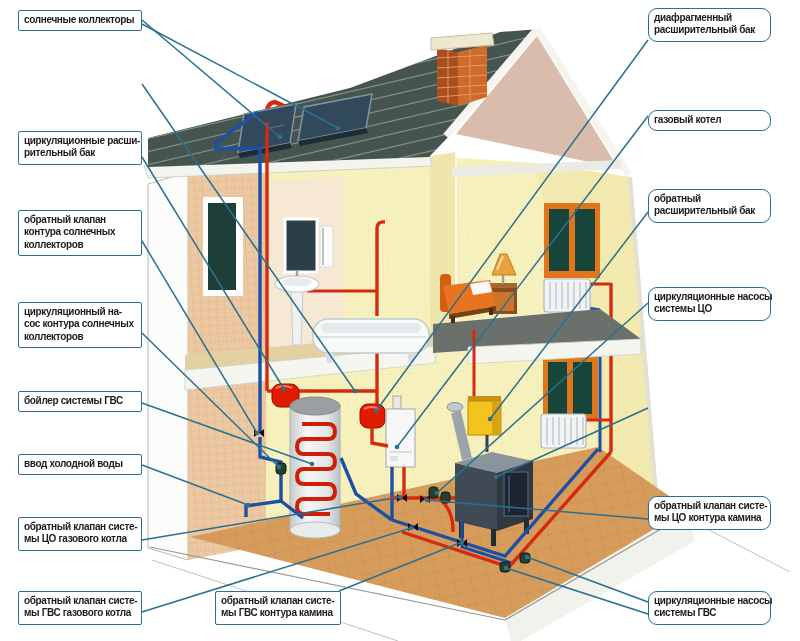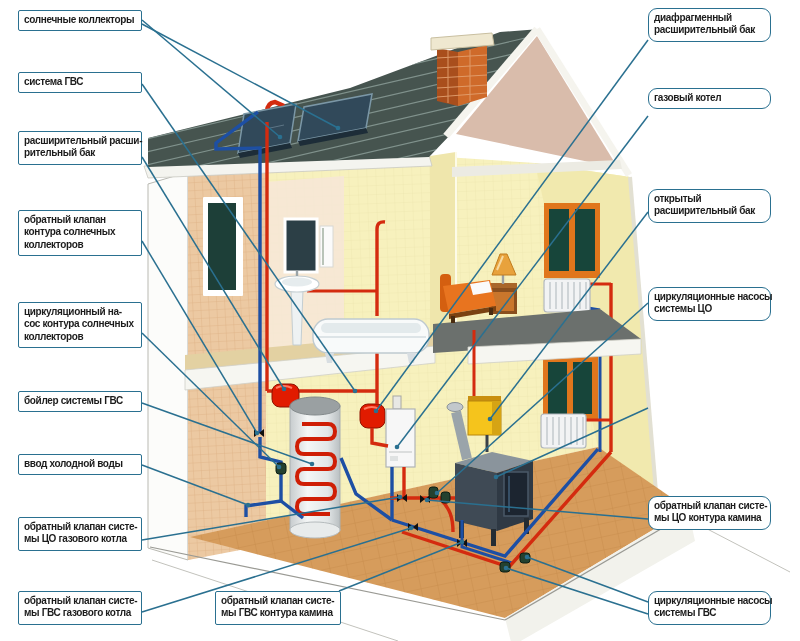--- a/index.html
+++ b/index.html
@@ -337,40 +337,39 @@
         <circle cx="437" cy="493" r="2.3"></circle>
           <circle cx="496" cy="477" r="2.3"></circle>
         <circle cx="427" cy="500" r="2.3"></circle>
           <circle cx="527" cy="557" r="2.3"></circle>
         <circle cx="506" cy="568" r="2.3"></circle>
       </g>
     </g>
   </svg>
 
   <div class="callout left-col" style="top:10px">солнечные коллекторы</div>
-  <div class="callout left-col" style="top:72px">система ГВС</div>
-  <div class="callout left-col" style="top:131px">расширительный расши-
+  <div class="callout left-col" style="top:131px">циркуляционные расши-
 рительный бак</div>
   <div class="callout left-col" style="top:210px">обратный клапан
 контура солнечных
 коллекторов</div>
   <div class="callout left-col" style="top:302px">циркуляционный на-
 сос контура солнечных
 коллекторов</div>
   <div class="callout left-col" style="top:454px">ввод холодной воды</div>
   <div class="callout left-col" style="top:391px">бойлер системы ГВС</div>
   <div class="callout left-col" style="top:517px">обратный клапан систе-
 мы ЦО газового котла</div>
   <div class="callout left-col" style="top:591px">обратный клапан систе-
 мы ГВС газового котла</div>
 
   <div class="callout right-col" style="top:8px">диафрагменный
 расширительный бак</div>
-  <div class="callout right-col" style="top:88px">газовый котел</div>
-  <div class="callout right-col" style="top:189px">открытый
+  <div class="callout right-col" style="top:110px">газовый котел</div>
+  <div class="callout right-col" style="top:189px">обратный
 расширительный бак</div>
   <div class="callout right-col" style="top:287px">циркуляционные насосы
 системы ЦО</div>
   <div class="callout right-col" style="top:496px">обратный клапан систе-
 мы ЦО контура камина</div>
   <div class="callout right-col" style="top:591px">циркуляционные насосы
 системы ГВС</div>
 
   <div class="callout" style="left:215px;top:591px;width:126px">обратный клапан систе-
 мы ГВС контура камина</div>

